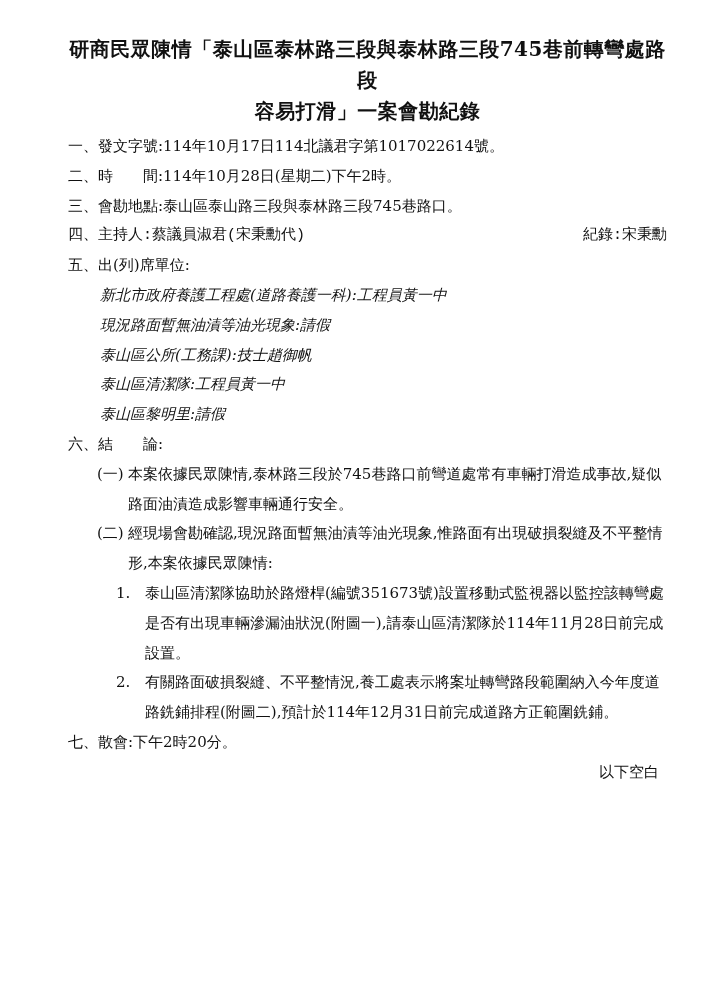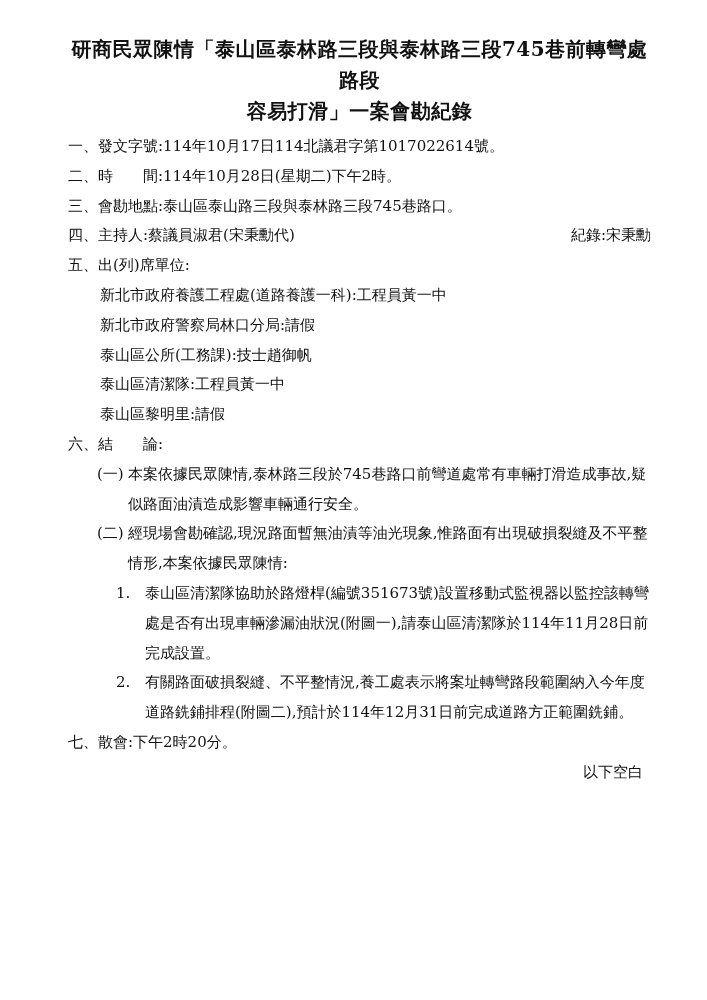--- a/index.html
+++ b/index.html
@@ -10,43 +10,44 @@
     height: 1000px;
     margin: 0 auto;
     background: #ffffff;
     color: #111111;
     font-family: "DejaVu Serif", "Liberation Serif", serif;
     overflow: hidden;
   }
   .doc {
     position: absolute;
     inset: 0;
-    padding: 34px 56px 0 68px;
+    padding: 34px 40px 0 68px;
   }
   .title-block {
     text-align: center;
     font-weight: bold;
     font-size: 20px;
     line-height: 31px;
     letter-spacing: 0.5px;
   }
   .body-block {
     margin-top: 5px;
     font-size: 15px;
     line-height: 29.8px;
     word-break: break-all;
     overflow-wrap: anywhere;
   }
   .line { white-space: pre-wrap; }
   .host-line {
     display: flex;
     justify-content: space-between;
     align-items: center;
+    font-family: Liberation Mono, monospace;
   }
-  .attendee { margin-left: 32px; }
+  .attendee { margin-left: 32px; font-style: italic; }
   .point {
     display: flex;
     margin-left: 29px;
   }
   .point-label { flex: 0 0 31px; }
   .point-text { flex: 1; }
   .decision {
     display: flex;
     margin-left: 48px;
   }
@@ -75,21 +76,21 @@
       <div class="line">三、會勘地點:泰山區泰山路三段與泰林路三段745巷路口。</div>
 
       <div class="host-line">
         <span class="line">四、主持人:蔡議員淑君(宋秉勳代)</span>
         <span class="line">紀錄:宋秉勳</span>
       </div>
 
       <div class="line">五、出(列)席單位:</div>
 
       <div class="attendee line">新北市政府養護工程處(道路養護一科):工程員黃一中</div>
-      <div class="attendee line">新北市政府警察局林口分局:請假</div>
+      <div class="attendee line">現況路面暫無油漬等油光現象:請假</div>
       <div class="attendee line">泰山區公所(工務課):技士趙御帆</div>
       <div class="attendee line">泰山區清潔隊:工程員黃一中</div>
       <div class="attendee line">泰山區黎明里:請假</div>
 
       <div class="line">六、結　　論:</div>
 
       <div class="point">
         <span class="point-label">(一)</span>
         <div class="point-text">本案依據民眾陳情,泰林路三段於745巷路口前彎道處常有車輛打滑造成事故,疑似路面油漬造成影響車輛通行安全。</div>
       </div>

